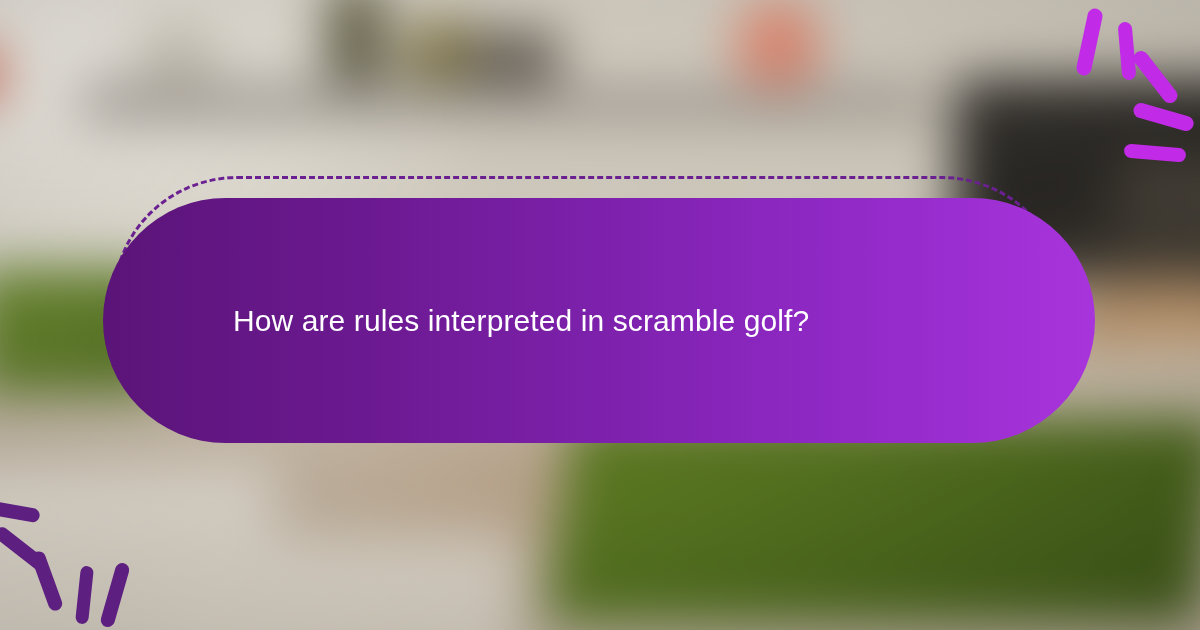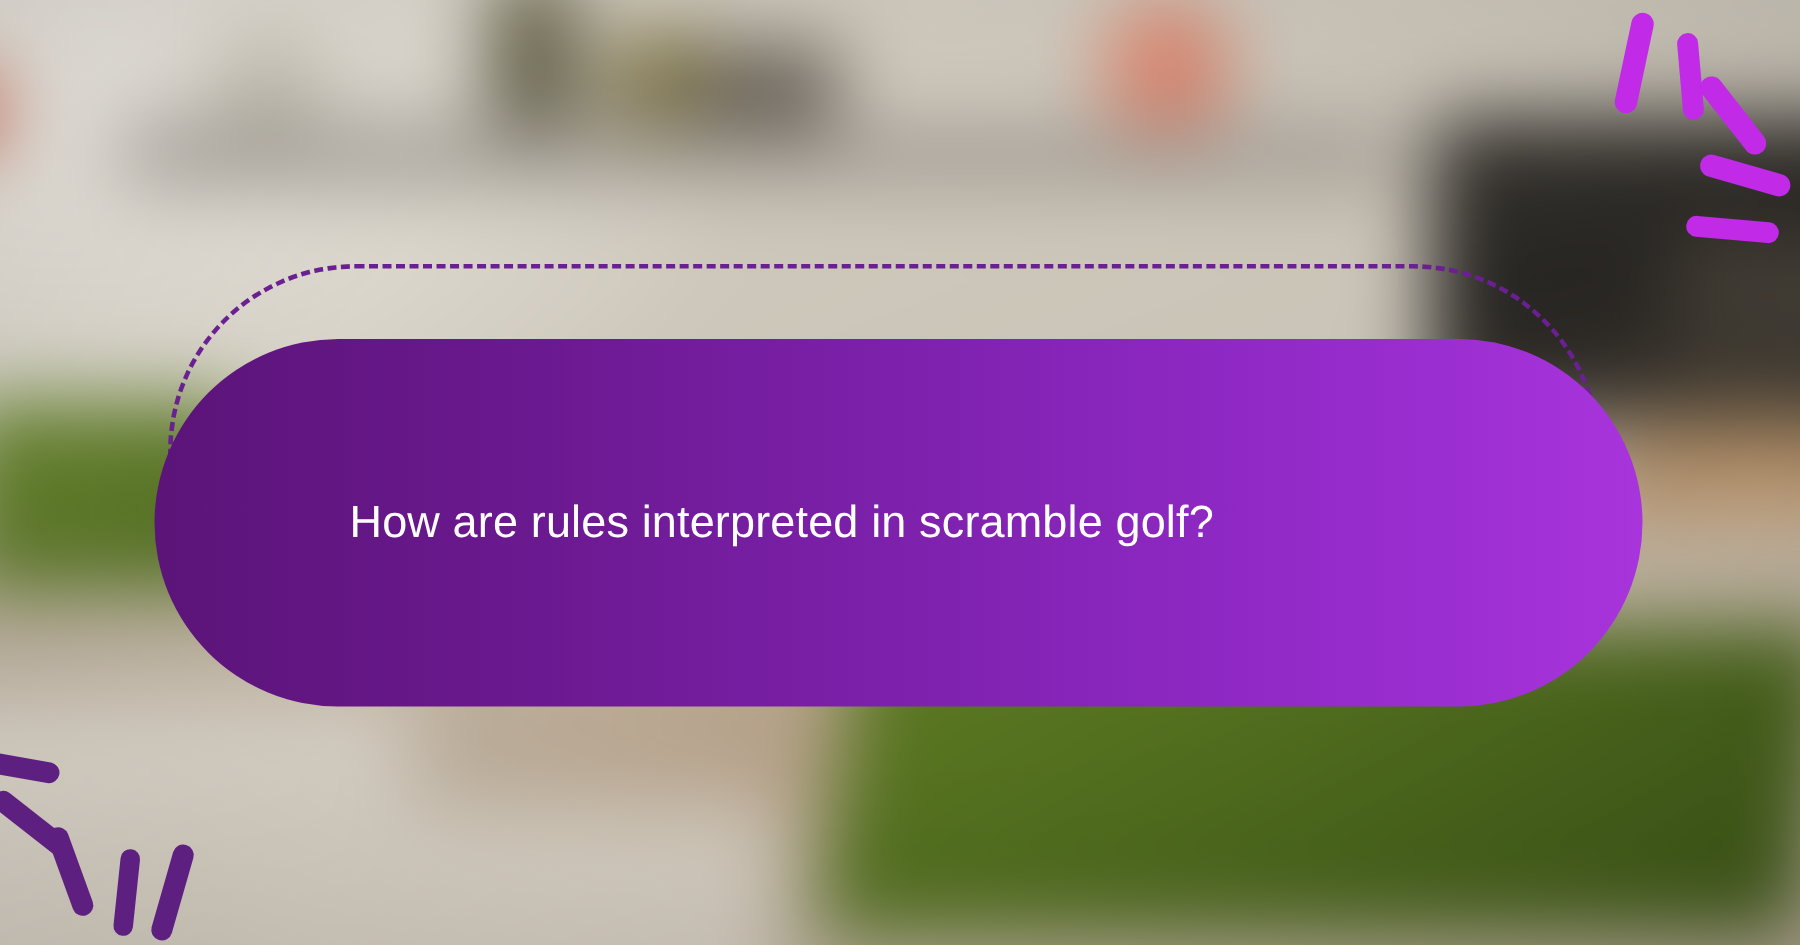--- a/index.html
+++ b/index.html
@@ -186,21 +186,21 @@
       <div class="bg-layer rug-left"></div>
       <div class="bg-layer rug"></div>
       <div class="bg-layer sofa"></div>
       <div class="bg-layer sofa-2"></div>
     </div>
     <div class="vignette"></div>
   </div>
 
   <div class="dashed-pill" style="border-style: dashed; border-color: rgb(107, 32, 145);"></div>
 
-  <div class="pill" style="background: linear-gradient(90deg, rgb(91, 20, 120) 0%, rgb(107, 25, 144) 26%, rgb(125, 33, 172) 50%, rgb(144, 41, 198) 74%, rgb(168, 52, 220) 100%); margin-top: 28px;">
+  <div class="pill" style="background: linear-gradient(90deg, rgb(91, 20, 120) 0%, rgb(107, 25, 144) 26%, rgb(125, 33, 172) 50%, rgb(144, 41, 198) 74%, rgb(168, 52, 220) 100%);">
     <div class="pill-label" style="color: rgb(255, 255, 255);">How are rules interpreted in scramble golf?</div>
   </div>
 
   <div class="sparkle sparkle-tr">
       <div class="ray" style="left: 30px; top: 4px; width: 15px; height: 68px; transform: rotate(12deg); background: rgb(193, 42, 230);"></div>
       <div class="ray" style="left: 68px; top: 18px; width: 14px; height: 58px; transform: rotate(-5deg); background: rgb(193, 42, 230);"></div>
       <div class="ray" style="left: 96px; top: 42px; width: 15px; height: 62px; transform: rotate(-38deg); background: rgb(193, 42, 230);"></div>
       <div class="ray" style="left: 104px; top: 82px; width: 15px; height: 62px; transform: rotate(-74deg); background: rgb(193, 42, 230);"></div>
       <div class="ray" style="left: 96px; top: 118px; width: 14px; height: 62px; transform: rotate(-85deg); background: rgb(193, 42, 230);"></div>
     </div>

